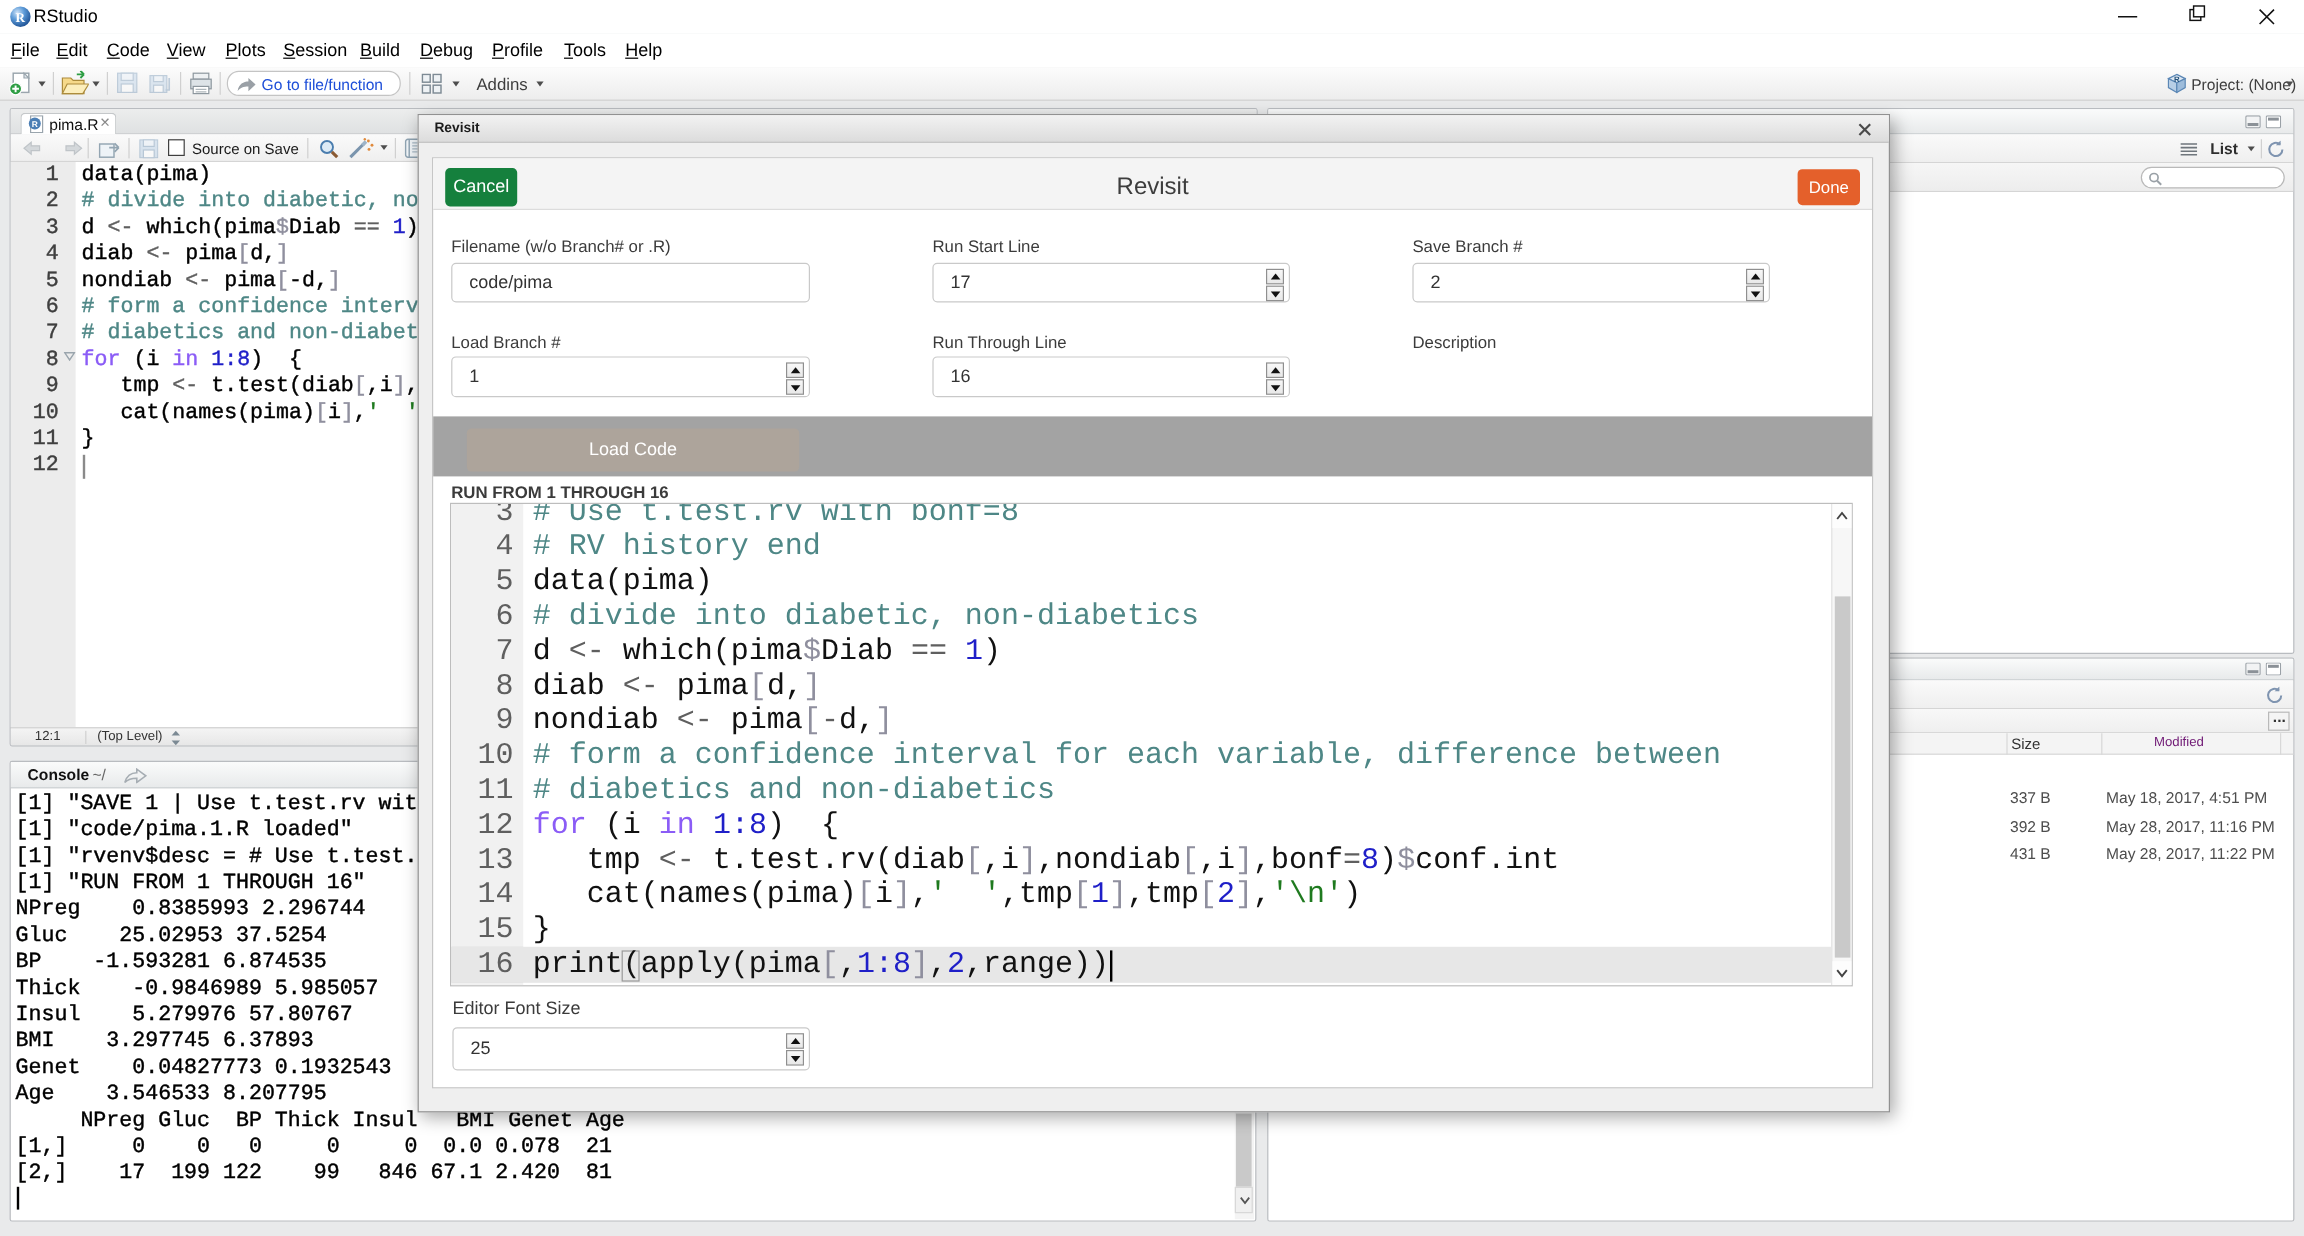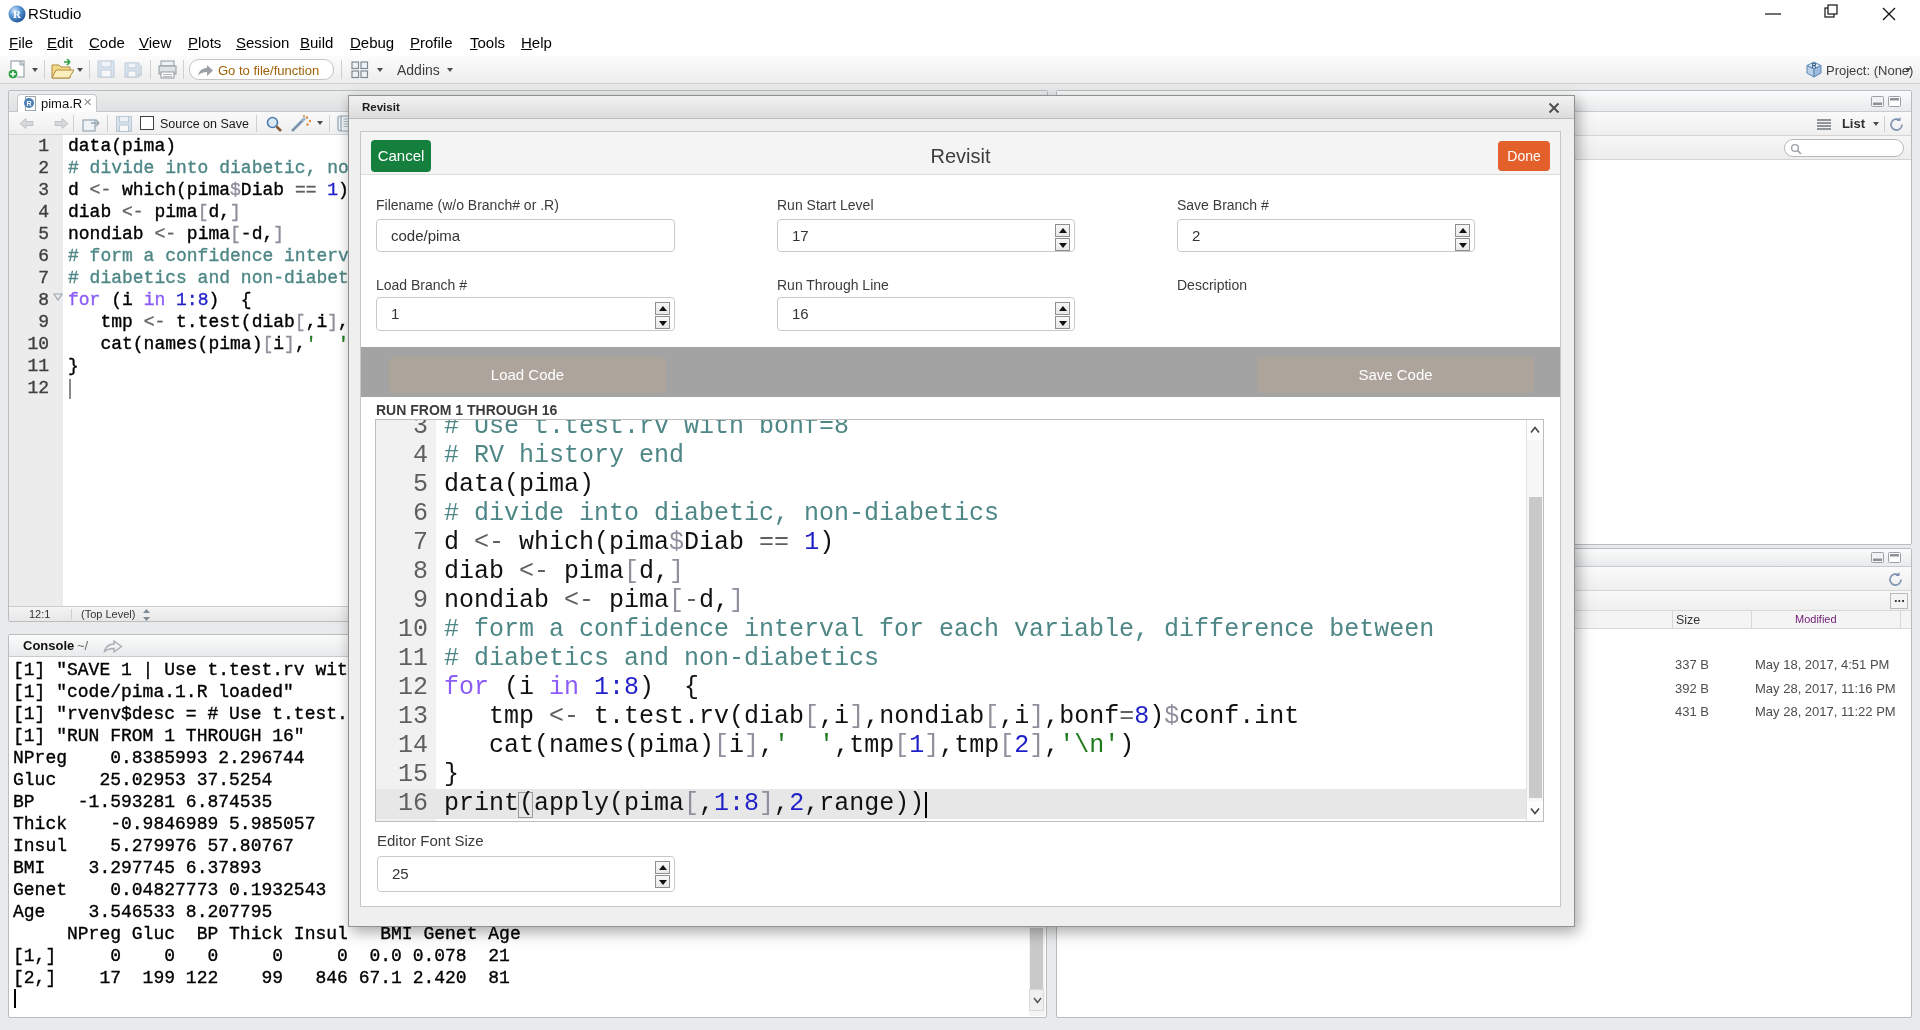--- a/index.html
+++ b/index.html
@@ -12,21 +12,21 @@
   
   #titlebar { left:0; top:0; width:1920px; height:28px; background:#ffffff; }
   #titlebar .tname { position:absolute; left:28px; top:5px; font-size:15px; color:#000; }
   #menubar { left:0; top:28px; width:1920px; height:28px; background:#ffffff; }
   .mi { position:absolute; top:6px; font-size:15px; color:#000; }
   #maintb { left:0; top:56px; width:1920px; height:28px;
     background:linear-gradient(#fcfcfc,#ededed); border-bottom:1px solid #d2d2d2; }
   .tbsep { position:absolute; top:4px; width:1px; height:19px; background:#d0d0d0; }
   #gotobox { position:absolute; left:189px; top:3px; width:145px; height:21px; background:#fff;
     border:1px solid #c4c4c4; border-radius:10px; }
-  #gotobox span { position:absolute; left:28px; top:3px; font-size:13px; color:#a16207; }
+  #gotobox span { position:absolute; left:28px; top:3px; font-size:13px; color:#1d4ed8; }
   .darr { position:absolute; width:0; height:0; border-left:3.5px solid transparent; border-right:3.5px solid transparent; border-top:4px solid #4d4d4d; }
 
   
   .pane { position:absolute; background:#fff; border:1px solid #b9bcc0; border-radius:2px; }
   .phead { position:absolute; left:0; top:0; right:0; height:21px;
     background:linear-gradient(#fafbfb,#e8eaeb); border-bottom:1px solid #c8cbce; }
   .ptool { position:absolute; left:0; right:0; background:linear-gradient(#fafafa,#efefef); border-bottom:1px solid #d5d5d5; }
 
   
   #srcpane { left:8px; top:90px; width:1040px; height:532px; }
@@ -398,21 +398,21 @@
         <path d="M1.5 1.5 L10.5 10.5 M10.5 1.5 L1.5 10.5" stroke="#4a4a4a" stroke-width="1.8"></path>
       </svg>
     </div>
     <div id="dlgbox">
       <div id="dlgbar">
         <div class="h">Revisit</div>
         <div class="btn" id="btnCancel">Cancel</div>
         <div class="btn" id="btnDone">Done</div>
       </div>
       <span class="flabel" style="left:15px;top:65px">Filename (w/o Branch# or .R)</span>
-      <span class="flabel" style="left:416px;top:65px">Run Start Level</span>
+      <span class="flabel" style="left:416px;top:65px">Run Start Line</span>
       <span class="flabel" style="left:816px;top:65px">Save Branch #</span>
       <div class="finput" style="left:15px;top:87px;width:299px;height:33px">
           <span class="v">code/pima</span>
         </div>
       <div class="finput" style="left:416px;top:87px;width:298px;height:33px">
           <span class="v">17</span>
         <div class="spin">
             <div class="spinb">
               <div class="tri tup"></div>
             </div>
@@ -452,21 +452,20 @@
             <div class="spinb">
               <div class="tri tup"></div>
             </div>
             <div class="spinb">
               <div class="tri tdn"></div>
             </div>
           </div>
       </div>
       <div id="btnstrip">
         <div class="btn bigbtn" style="left:28px;width:277px">Load Code</div>
-        <div class="btn bigbtn" style="left:896px;width:277px">Save Code</div>
       </div>
       <span id="runfrom">RUN FROM 1 THROUGH 16</span>
       <div id="dlged">
         <div id="dlgutter">
             <pre>3
 4
 5
 6
 7
 8

